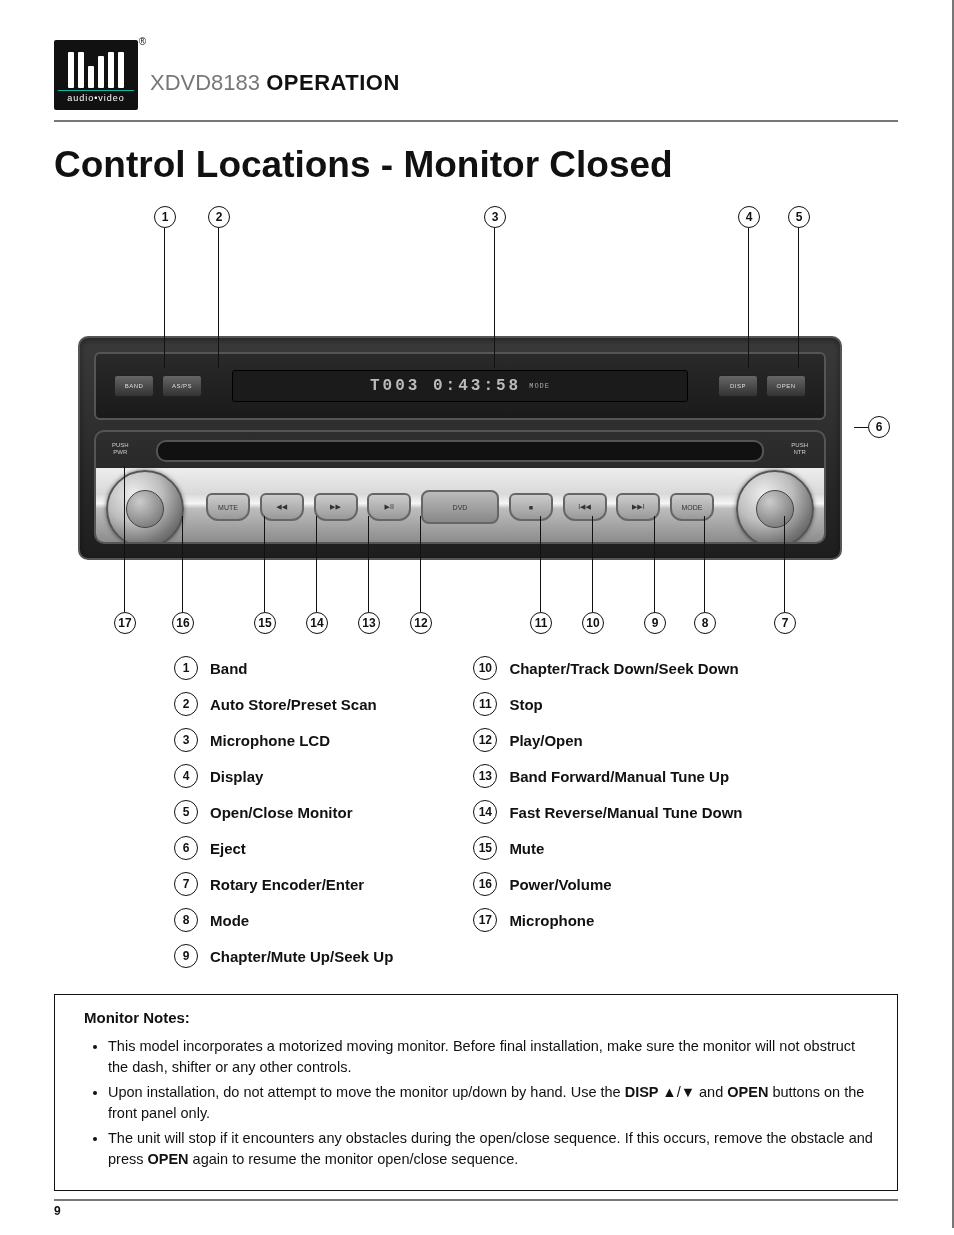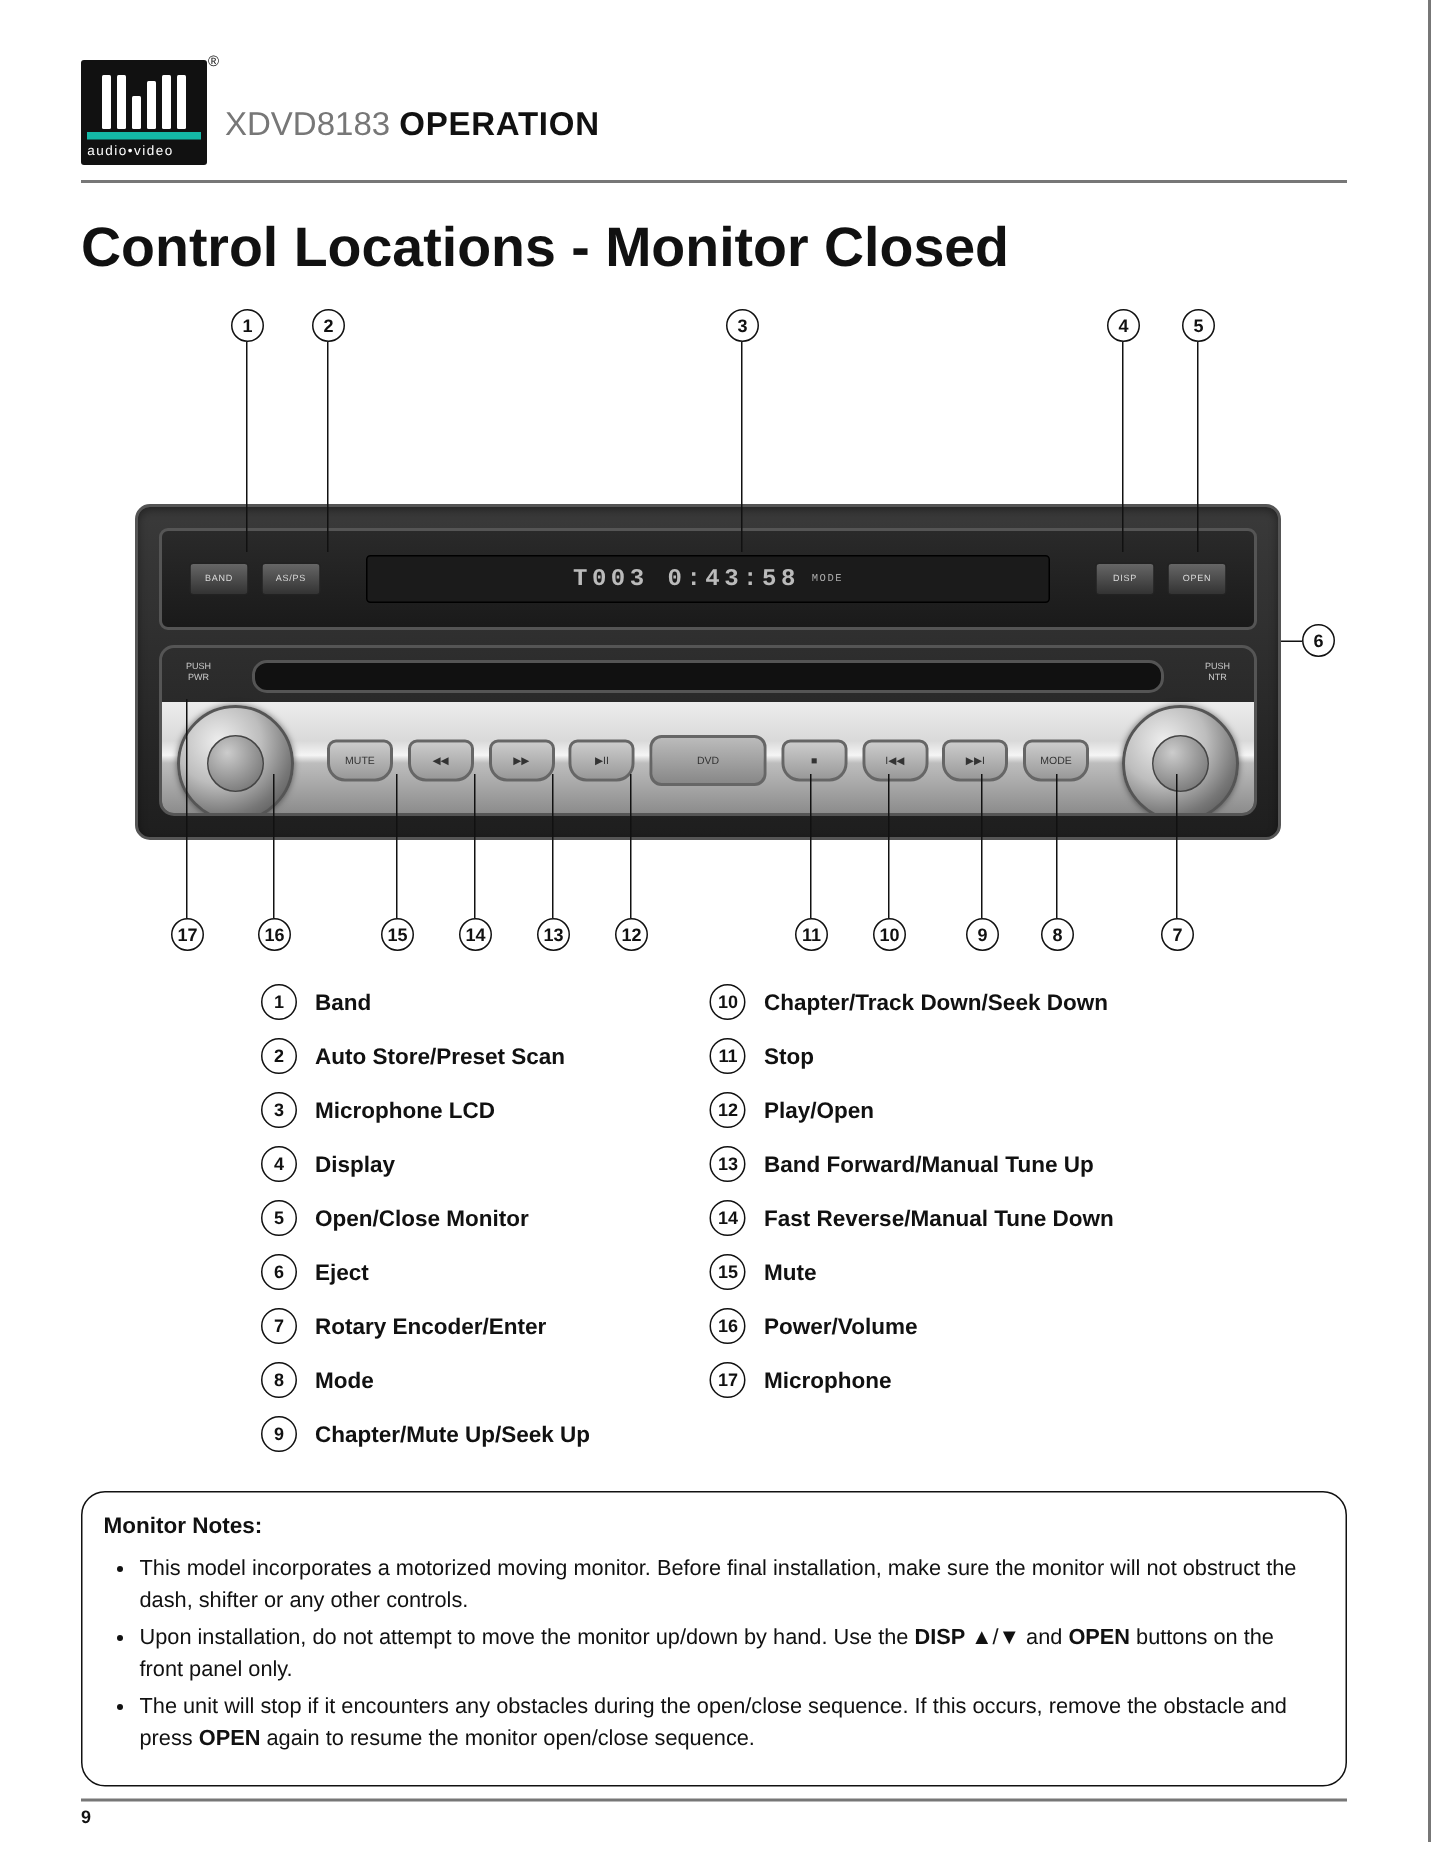--- a/index.html
+++ b/index.html
@@ -44,23 +44,24 @@
   }
   .logo-bars span {
     display: block;
     width: 6px;
     background: #fff;
     border-radius: 1px;
   }
   .logo-sub {
     font-size: 9px;
     letter-spacing: 1px;
-    border-top: 5px solid #14b8a6;
+    border-top: 1px solid #14b8a6;
     padding-top: 2px;
     width: 90%;
+    text-align: center;
   }
   .reg {
     position: absolute;
     top: -4px;
     right: -8px;
     font-size: 10px;
     color: #111;
   }
   .model-title {
     font-size: 22px;
@@ -110,21 +111,21 @@
     position: absolute;
     background: #111;
     z-index: 2;
   }
   .lead.vert { width: 1px; }
   .lead.horiz { height: 1px; }
 
   
   .stereo {
     position: absolute;
-    left: 36px;
+    left: 24px;
     top: 130px;
     width: 760px;
     height: 220px;
     background: linear-gradient(#3a3a3a, #1e1e1e);
     border-radius: 10px;
     border: 2px solid #555;
     box-shadow: 0 2px 6px rgba(0,0,0,.4) inset;
   }
   .upper-panel {
     position: absolute;
@@ -303,22 +304,22 @@
     align-items: center;
     justify-content: center;
     font-size: 12px;
     font-weight: 700;
     flex-shrink: 0;
   }
 
   
   .notes {
     border: 1.5px solid #111;
-    border-radius: 16px;
-    padding: 14px 20px 16px 14px;
+    border-radius: 0;
+    padding: 14px 20px 16px 29px;
   }
   .notes-title {
     font-weight: 700;
     font-size: 15px;
     margin-bottom: 10px;
   }
   .notes ul {
     margin: 0;
     padding-left: 24px;
   }

